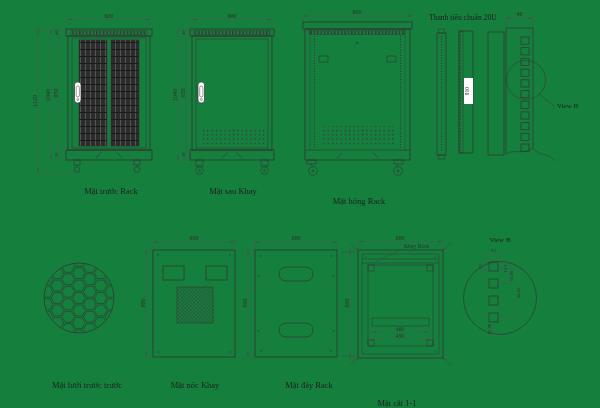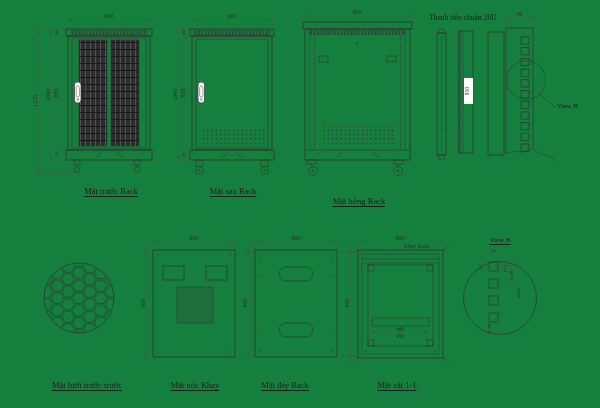--- a/index.html
+++ b/index.html
@@ -1,20 +1,20 @@
 <!DOCTYPE html>
 <html><head>
 <meta charset="utf-8">
 <style>
   *{margin:0;padding:0;box-sizing:border-box}
   html,body{background:#fff}
   body{width:600px;height:408px;font-family:"Liberation Serif",serif}
   #canvas{position:relative;width:600px;height:408px;background:#15803d;overflow:hidden}
   #canvas > svg{position:absolute;left:0;top:0}
-  .lbl{position:absolute;font-size:8.5px;color:#1e1e1e;text-decoration:underline;text-underline-offset:2px;white-space:nowrap}
+  .lbl{position:absolute;font-size:8.5px;color:#1e1e1e;text-underline-offset:2px;white-space:nowrap}
   .centered{transform:translateX(-50%)}
   .title{position:absolute;font-size:7.6px;color:#1e1e1e;white-space:nowrap}
   .small-underline{font-size:7px;text-underline-offset:2px}
   svg text{font-family:"Liberation Serif",serif;fill:#2e2e2e}
 </style>
 </head>
 <body>
 
 <div id="canvas">
 
@@ -386,20 +386,20 @@
       <line x1="493.5" y1="323" x2="493.5" y2="337"></line>
       <line x1="489" y1="334.5" x2="499" y2="334.5"></line>
       <text transform="rotate(-90 490.5 329)" x="490.5" y="329" font-size="4.6" text-anchor="middle" stroke="none">15.88</text>
     </g>
   </g>
 </svg>
 
   <span class="title" style="left:429px;top:13px">Thanh tiêu chuẩn 20U</span>
   <span class="title small-underline" style="left:557px;top:102px">View B</span>
   <span class="lbl centered" style="left:111px;top:186px">Mặt trước Rack</span>
-  <span class="lbl centered" style="left:233px;top:186px">Mặt sau Rack</span>
+  <span class="lbl centered" style="left:233px;top:186px">Mặt sau Khay</span>
   <span class="lbl centered" style="left:359px;top:196px">Mặt hông Rack</span>
   <span class="lbl centered" style="left:87px;top:380px">Mặt lưới trước trước</span>
   <span class="lbl centered" style="left:195px;top:380px">Mặt nóc Khay</span>
-  <span class="lbl centered" style="left:285px;top:380px">Mặt đáy Rack</span>
-  <span class="lbl centered" style="left:397px;top:380px">Mặt cắt 1-1</span>
+  <span class="lbl centered" style="left:309px;top:380px">Mặt đáy Rack</span>
+  <span class="lbl centered" style="left:397px;top:398px">Mặt cắt 1-1</span>
   <span class="lbl centered small-underline" style="left:500px;top:236px">View B</span>
 </div>
 
 </body></html>

